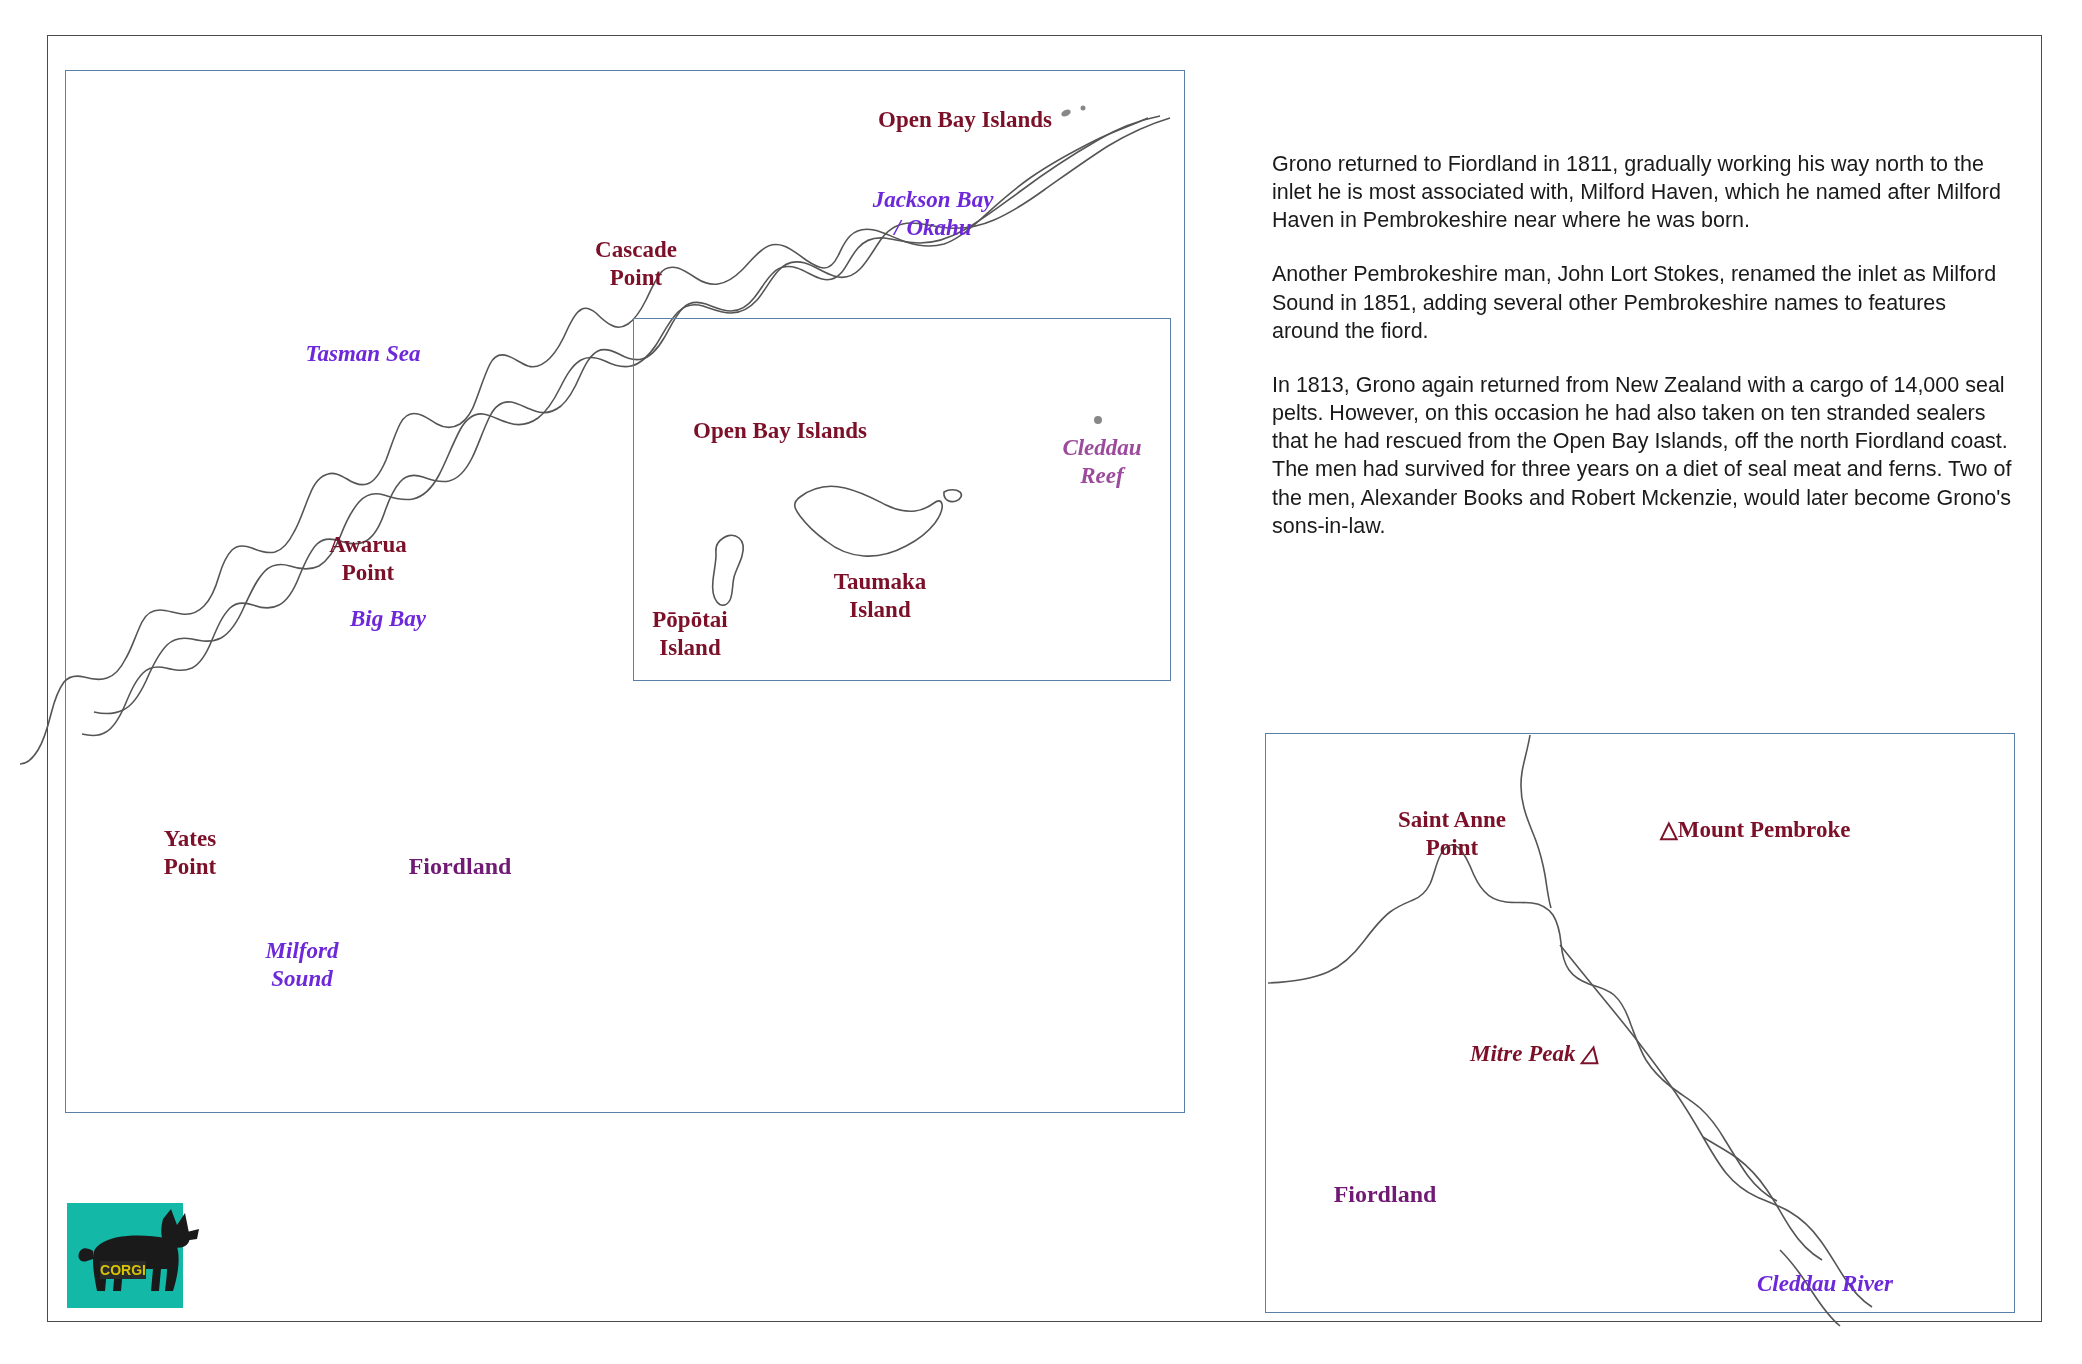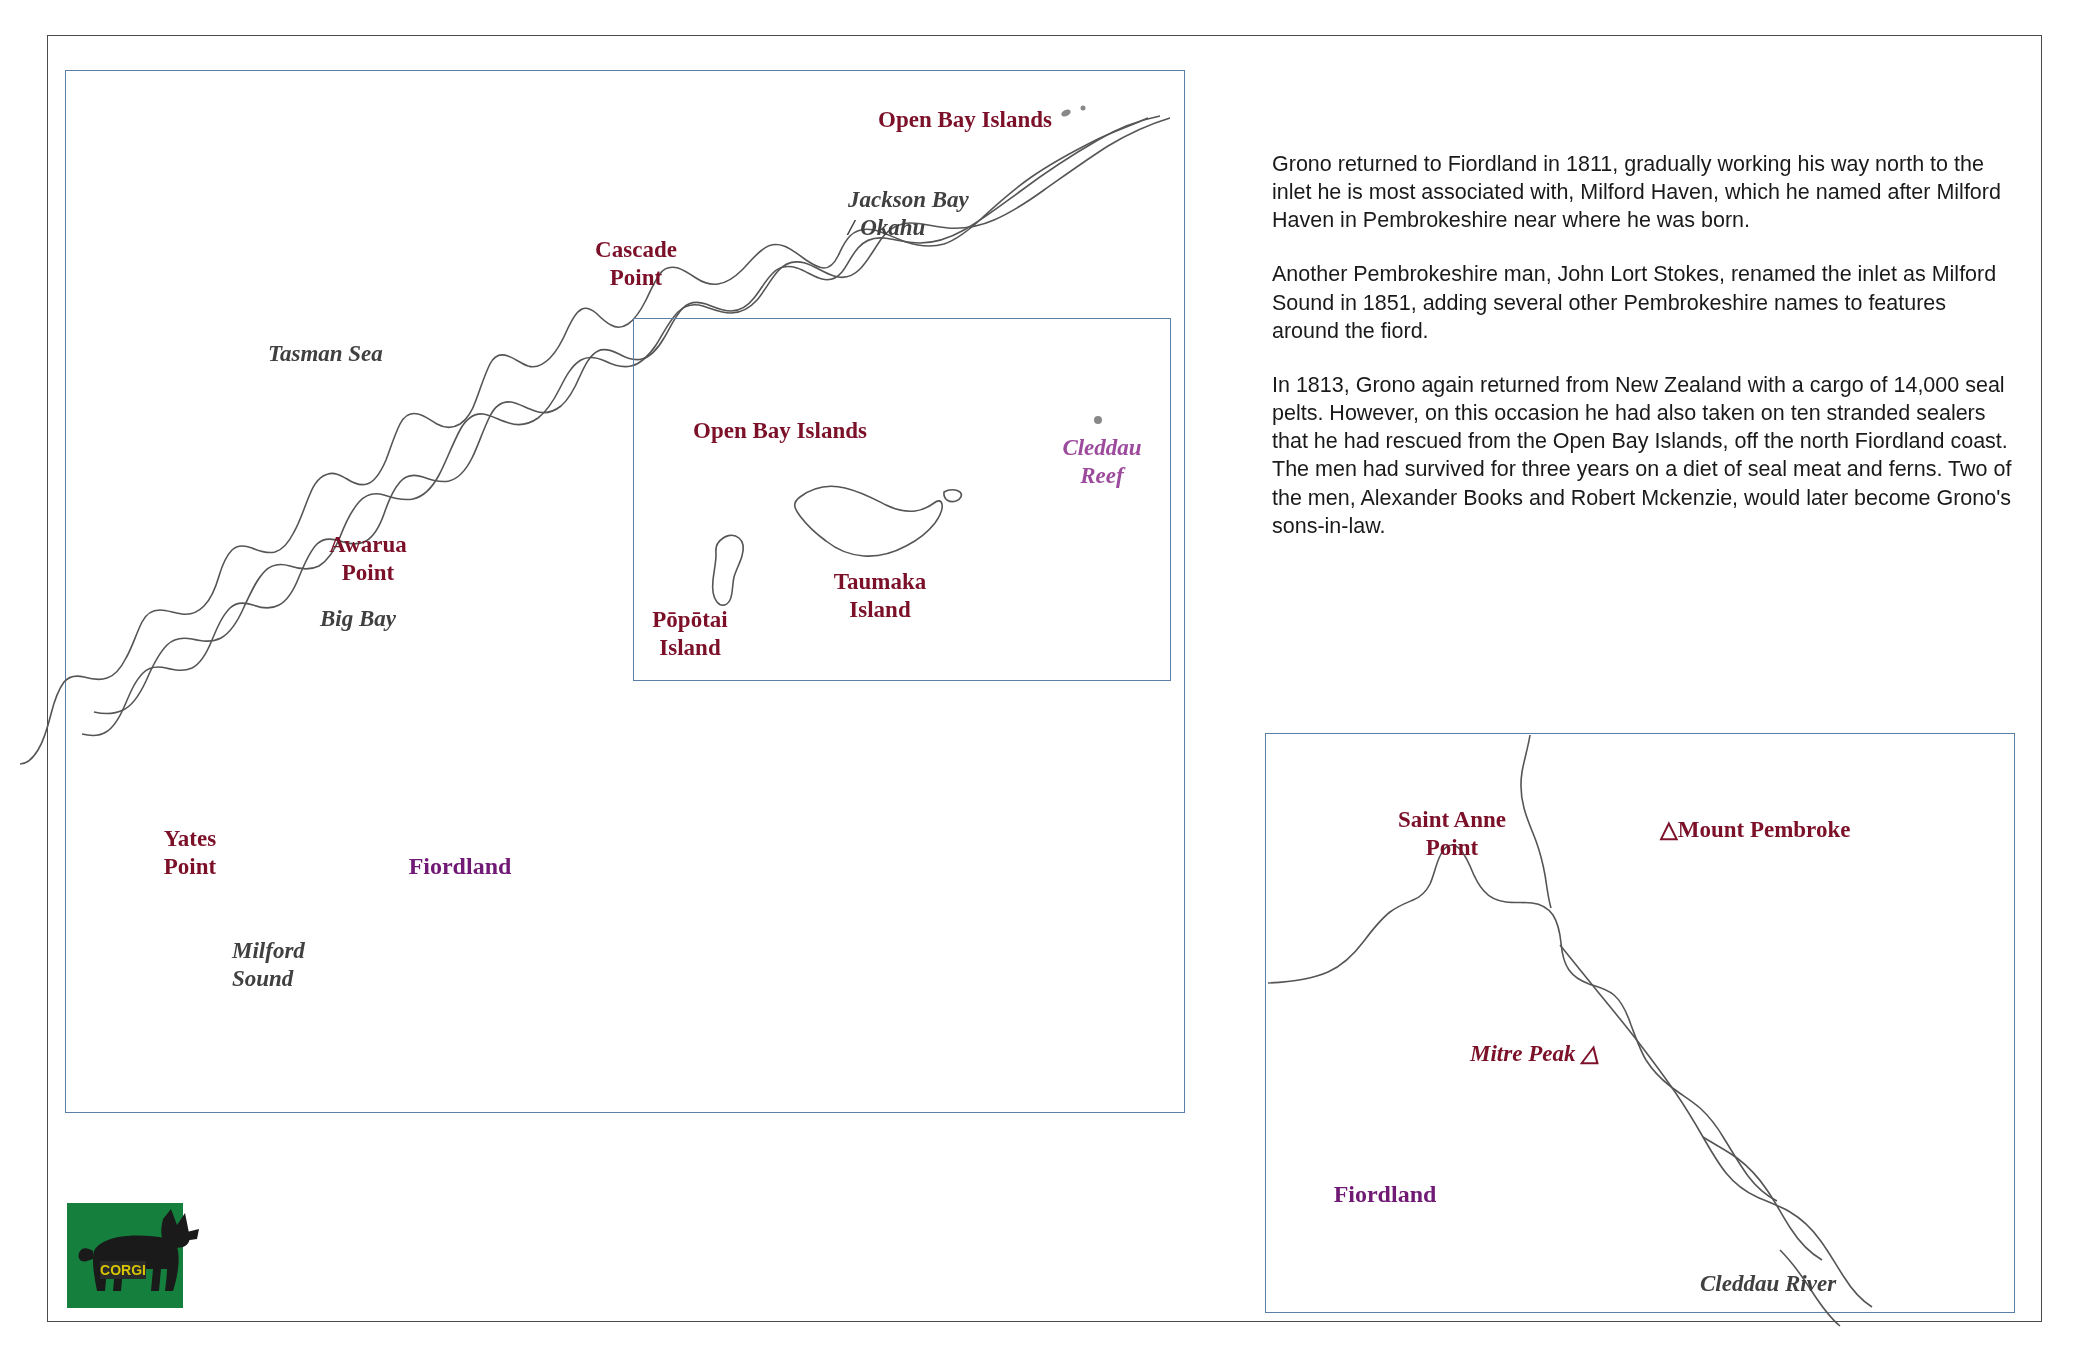--- a/index.html
+++ b/index.html
@@ -90,25 +90,25 @@
     line-height: 1.22;
   }
   .lbl.place {
     color: #7b1028;
     font-weight: bold;
     font-size: 23px;
     text-align: center;
     margin-top: 8px;
   }
   .lbl.water {
-    color: #404040;
+    color: #6d28d9;
     font-style: italic;
     font-weight: bold;
     font-size: 23px;
-    text-align: left;
+    text-align: center;
   }
   .lbl.reef {
     color: #9c4a9c;
     font-style: italic;
     font-weight: bold;
     font-size: 23px;
     text-align: center;
   }
   .lbl.region {
     color: #701a75;
@@ -117,21 +117,21 @@
     text-align: center;
   }
 
   
   .logo-box {
     position: absolute;
     left: 67px;
     top: 1203px;
     width: 116px;
     height: 105px;
-    background: #15803d;
+    background: #14b8a6;
   }
   .logo-box svg { display: block; }
 
   svg.mapsvg {
     position: absolute;
     left: 0; top: 0;
     overflow: visible;
   }
   .coast {
     fill: none;

